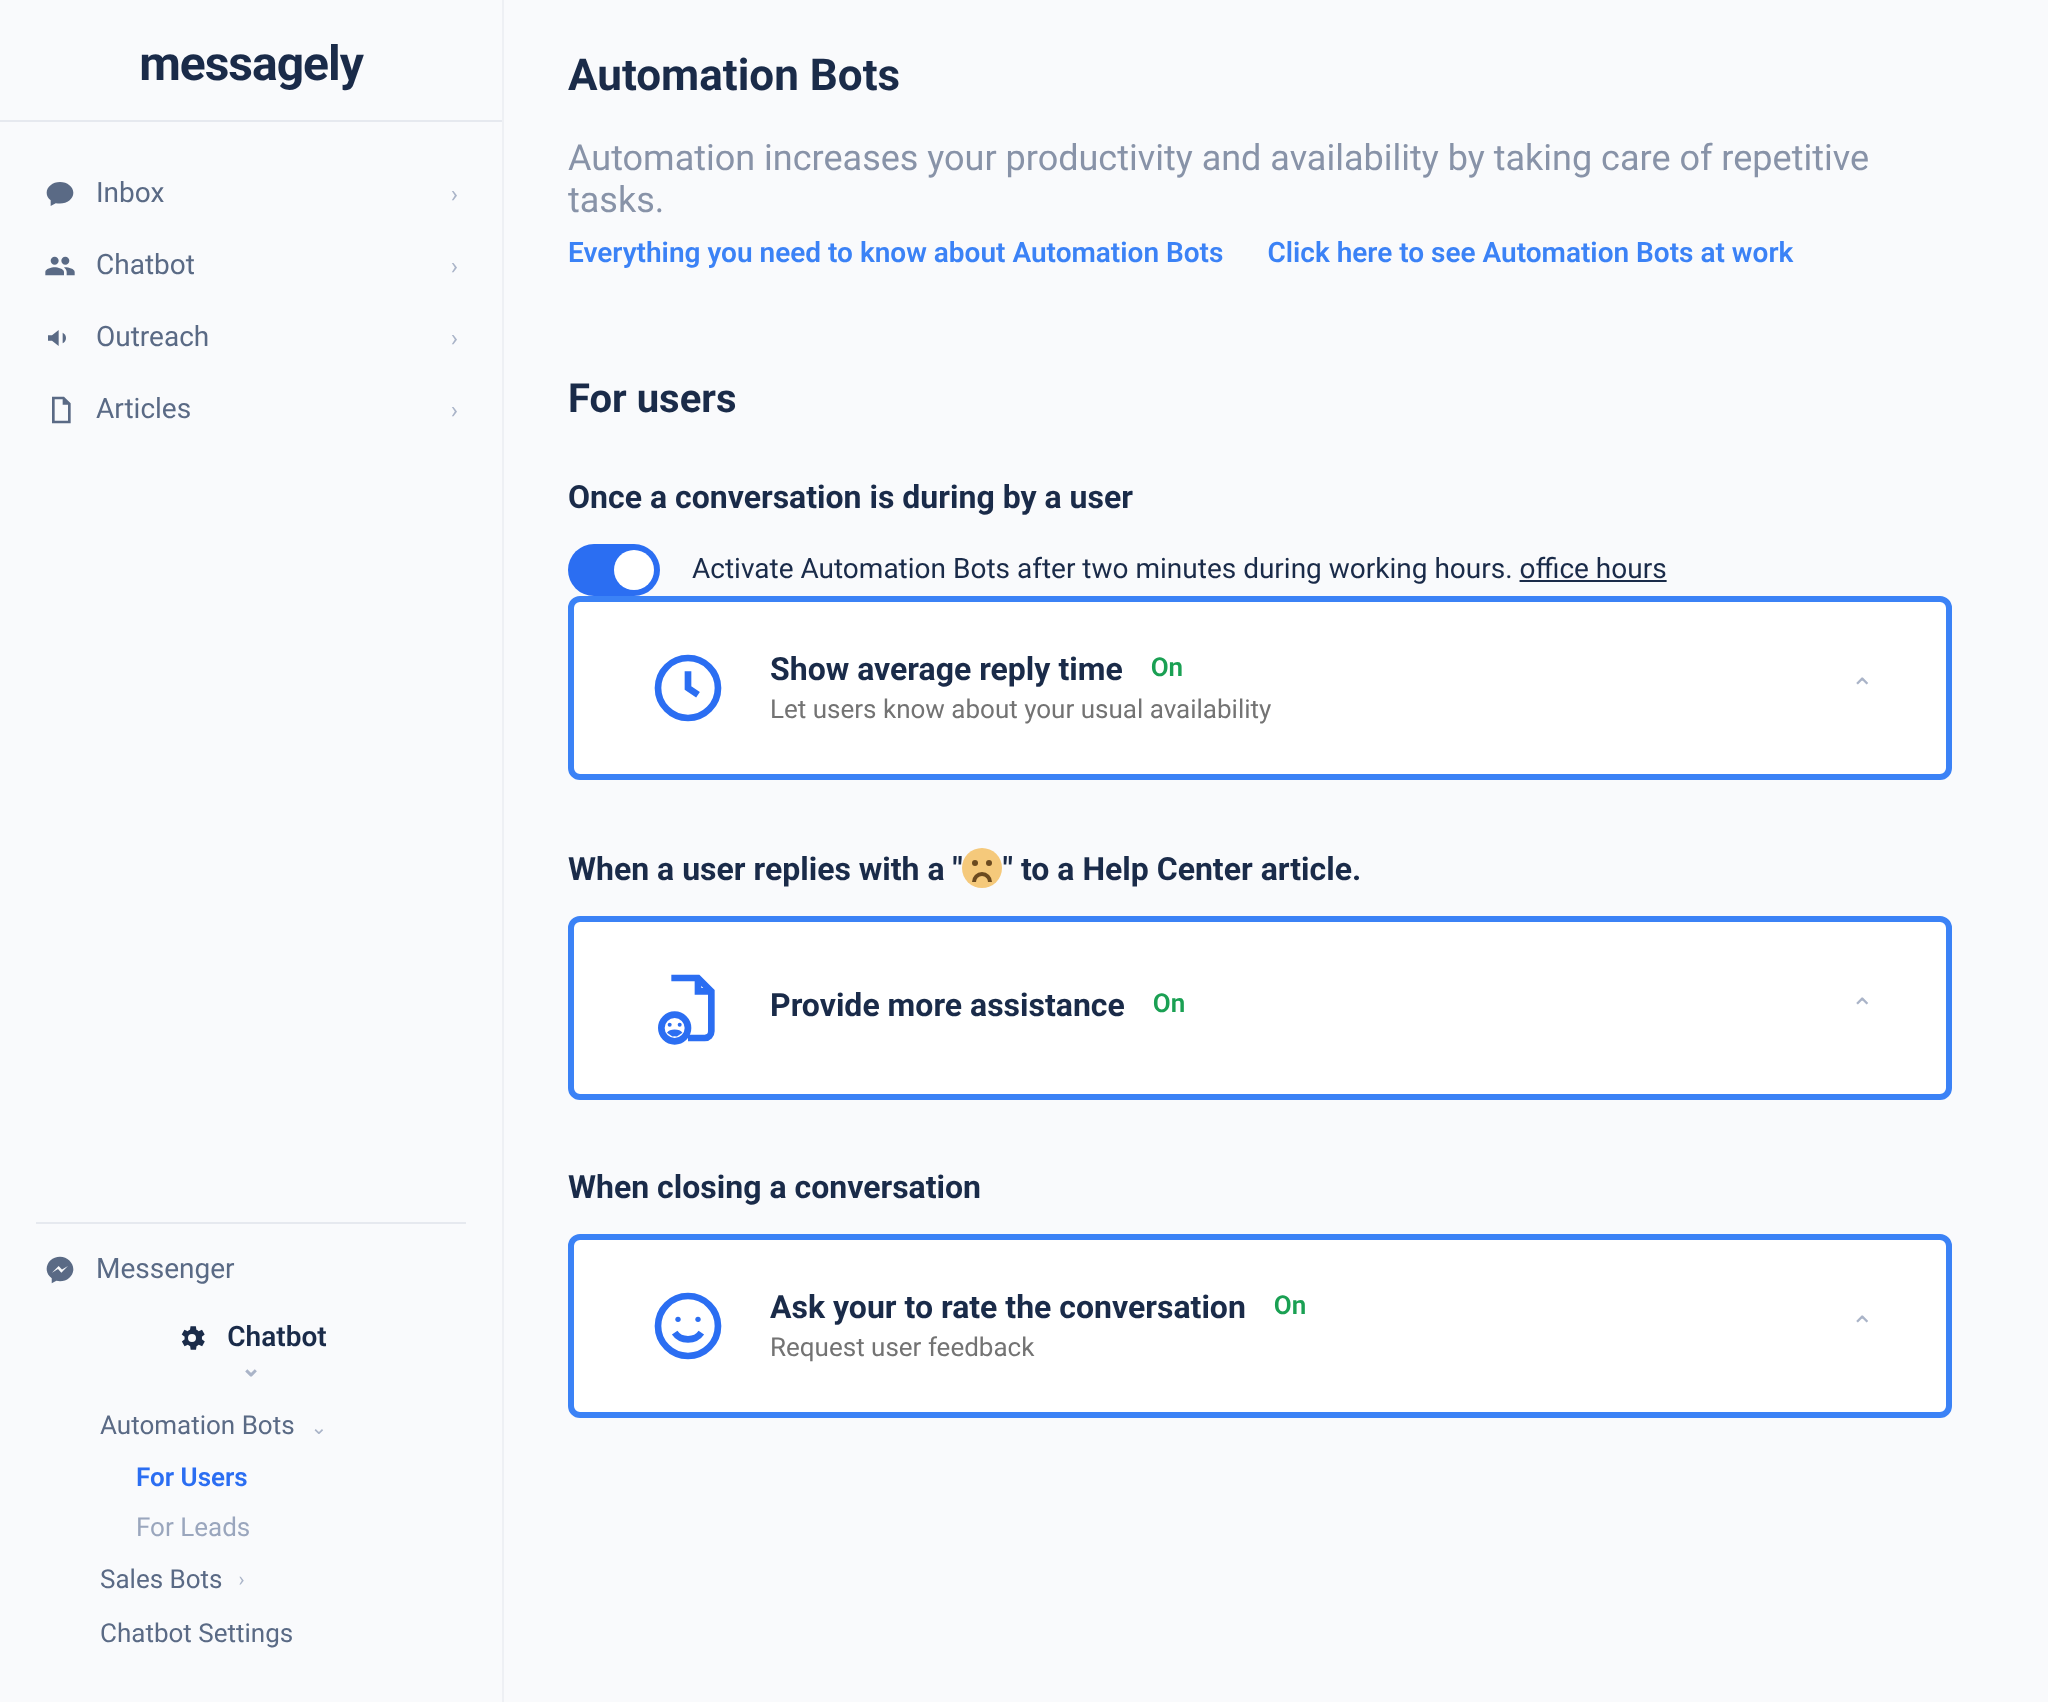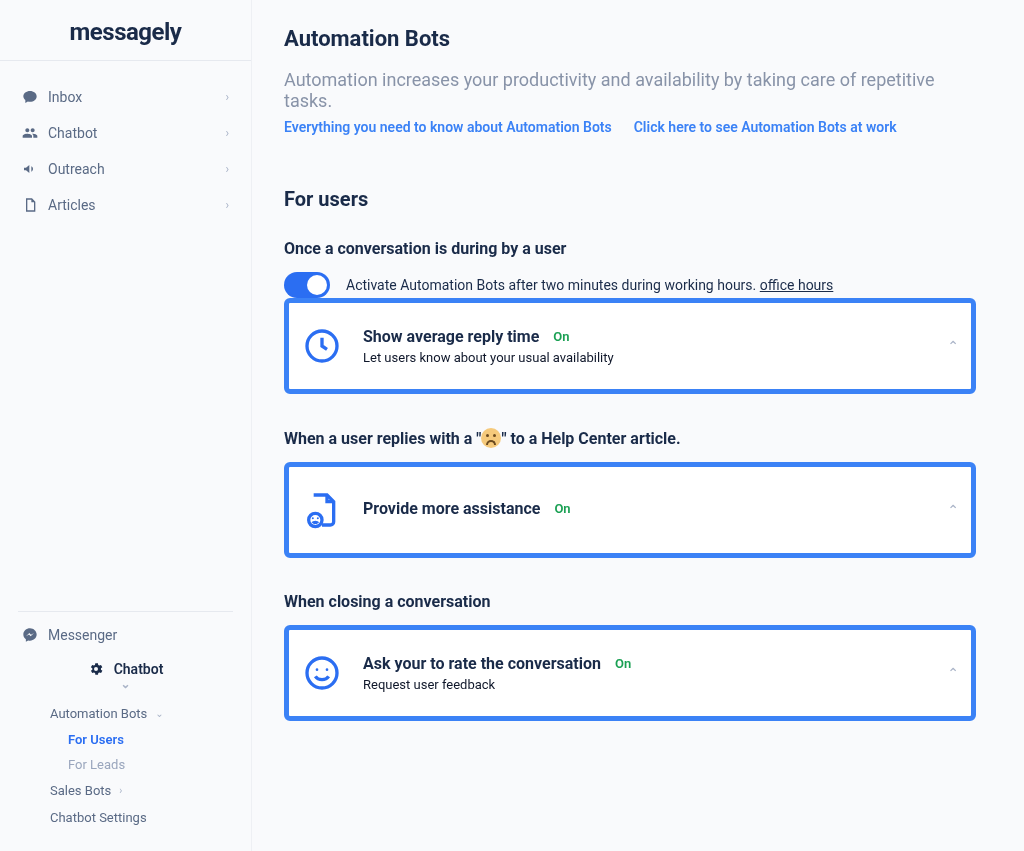--- a/index.html
+++ b/index.html
@@ -77,38 +77,38 @@
   .toggle-row { display:flex; align-items:center; gap:16px; }
   .toggle {
     width:46px; height:26px; background:#2b6ef2; border-radius:13px; position:relative; cursor:pointer;
   }
   .toggle .knob {
     position:absolute; right:3px; top:3px; width:20px; height:20px; background:#fff; border-radius:50%;
   }
   .toggle-label { font-size:14px; color:#1a2b49; }
   .toggle-label .oh { text-decoration:underline; cursor:pointer; }
   .card {
-    border:5px solid #3b82f6;
+    border:3px solid #3b82f6;
     background:#fff;
     border-radius:6px;
-    padding:22px 12px;
+    padding:22px 36px;
     display:flex;
     align-items:center;
     gap:20px;
     margin-bottom:34px;
     cursor:pointer;
   }
   .card .icon-wrap {
     width:42px; height:42px; display:flex; align-items:center; justify-content:center;
   }
   .card-body { flex:1; }
   .card-title-row { display:flex; align-items:center; gap:14px; margin-bottom:4px; }
   .card-title { font-size:16px; font-weight:700; color:#1a2b49; }
   .badge-on { color:#1aa053; font-size:13px; font-weight:600; }
-  .card-sub { font-size:13px; color:#0f172a; }
+  .card-sub { font-size:13px; color:#737373; }
   .card-chev { color:#aab4c8; font-size:14px; }
   .emoji-sad {
     display:inline-block; width:20px; height:20px; border-radius:50%;
     background:#f5c97b; position:relative; vertical-align:-4px;
   }
   .emoji-sad::before, .emoji-sad::after {
     content:""; position:absolute; background:#6b4a1f; border-radius:50%;
     width:3px; height:3px; top:6px;
   }
   .emoji-sad::before{ left:5px; } .emoji-sad::after{ right:5px; }

